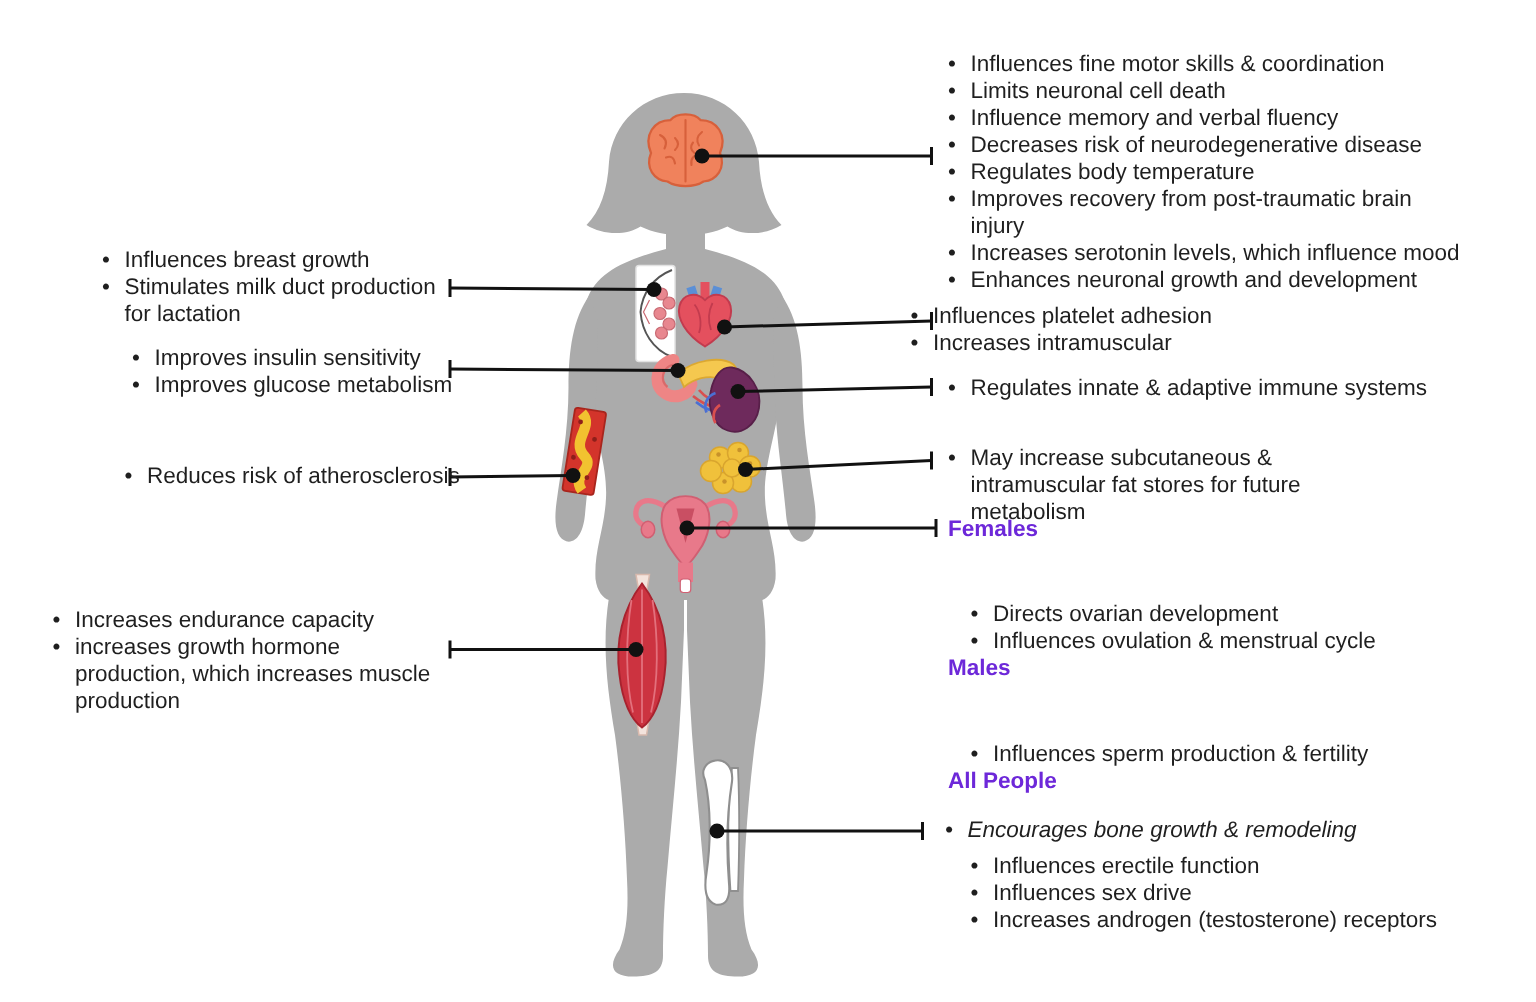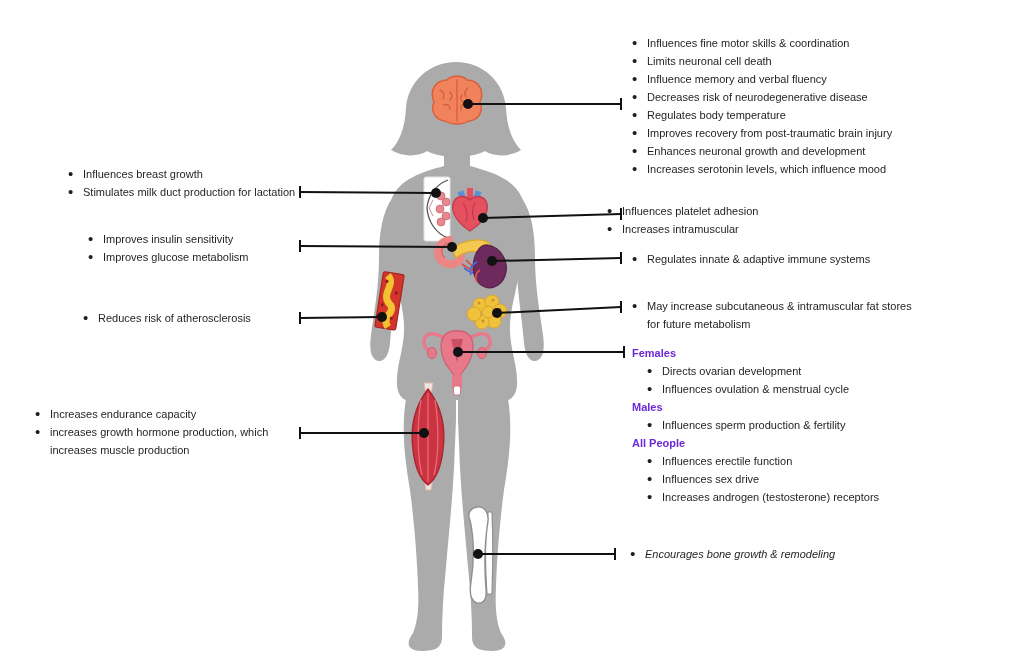--- a/index.html
+++ b/index.html
@@ -1,23 +1,23 @@
 <!DOCTYPE html>
 <html><head>
 <meta charset="utf-8">
 <style>
   html,body{margin:0;padding:0;background:#fff;}
   .stage{position:relative;width:1024px;height:668px;background:#fff;overflow:hidden;
          font-family:"Liberation Sans",sans-serif;}
   .stage svg{position:absolute;left:0;top:0;}
-  .note{position:absolute;font-size:11px;line-height:18px;color:#1f1f1f;}
+  .note{position:absolute;font-size:15px;line-height:18px;color:#1f1f1f;}
   .blist{margin:0;padding:0;list-style:none;}
   .blist li{position:relative;padding-left:17px;}
   .blist li::before{content:"\2022";position:absolute;left:2px;top:0;font-size:15px;color:#1f1f1f;}
-  .blist.indent{margin-left:13px;}
+  .blist.indent{margin-left:13px;margin-top:39px;}
   .group-heading{font-weight:700;color:#6d28d9;}
   #brain-list{left:630px;top:34px;width:348px;}
   #breast-list{left:66px;top:165px;width:232px;}
   #insulin-list{left:86px;top:230px;width:230px;}
   #athero-list{left:81px;top:309px;width:240px;}
   #endurance-list{left:33px;top:405px;width:262px;}
   #platelet-list{left:605px;top:202px;width:310px;}
   #immune-list{left:630px;top:250px;width:340px;}
   #fat-list{left:630px;top:297px;width:288px;}
   #repro-block{left:632px;top:344px;width:340px;}
@@ -181,22 +181,22 @@
 </svg>
 
 <div class="note" id="brain-list">
   <ul class="blist">
     <li>Influences fine motor skills &amp; coordination</li>
     <li>Limits neuronal cell death</li>
     <li>Influence memory and verbal fluency</li>
     <li>Decreases risk of neurodegenerative disease</li>
     <li>Regulates body temperature</li>
     <li>Improves recovery from post-traumatic brain injury</li>
+    <li>Increases serotonin levels, which influence mood</li>
     <li>Enhances neuronal growth and development</li>
-    <li>Increases serotonin levels, which influence mood</li>
   </ul>
 </div>
 
 <div class="note" id="breast-list">
   <ul class="blist">
     <li>Influences breast growth</li>
     <li>Stimulates milk duct production for lactation</li>
   </ul>
 </div>
 

